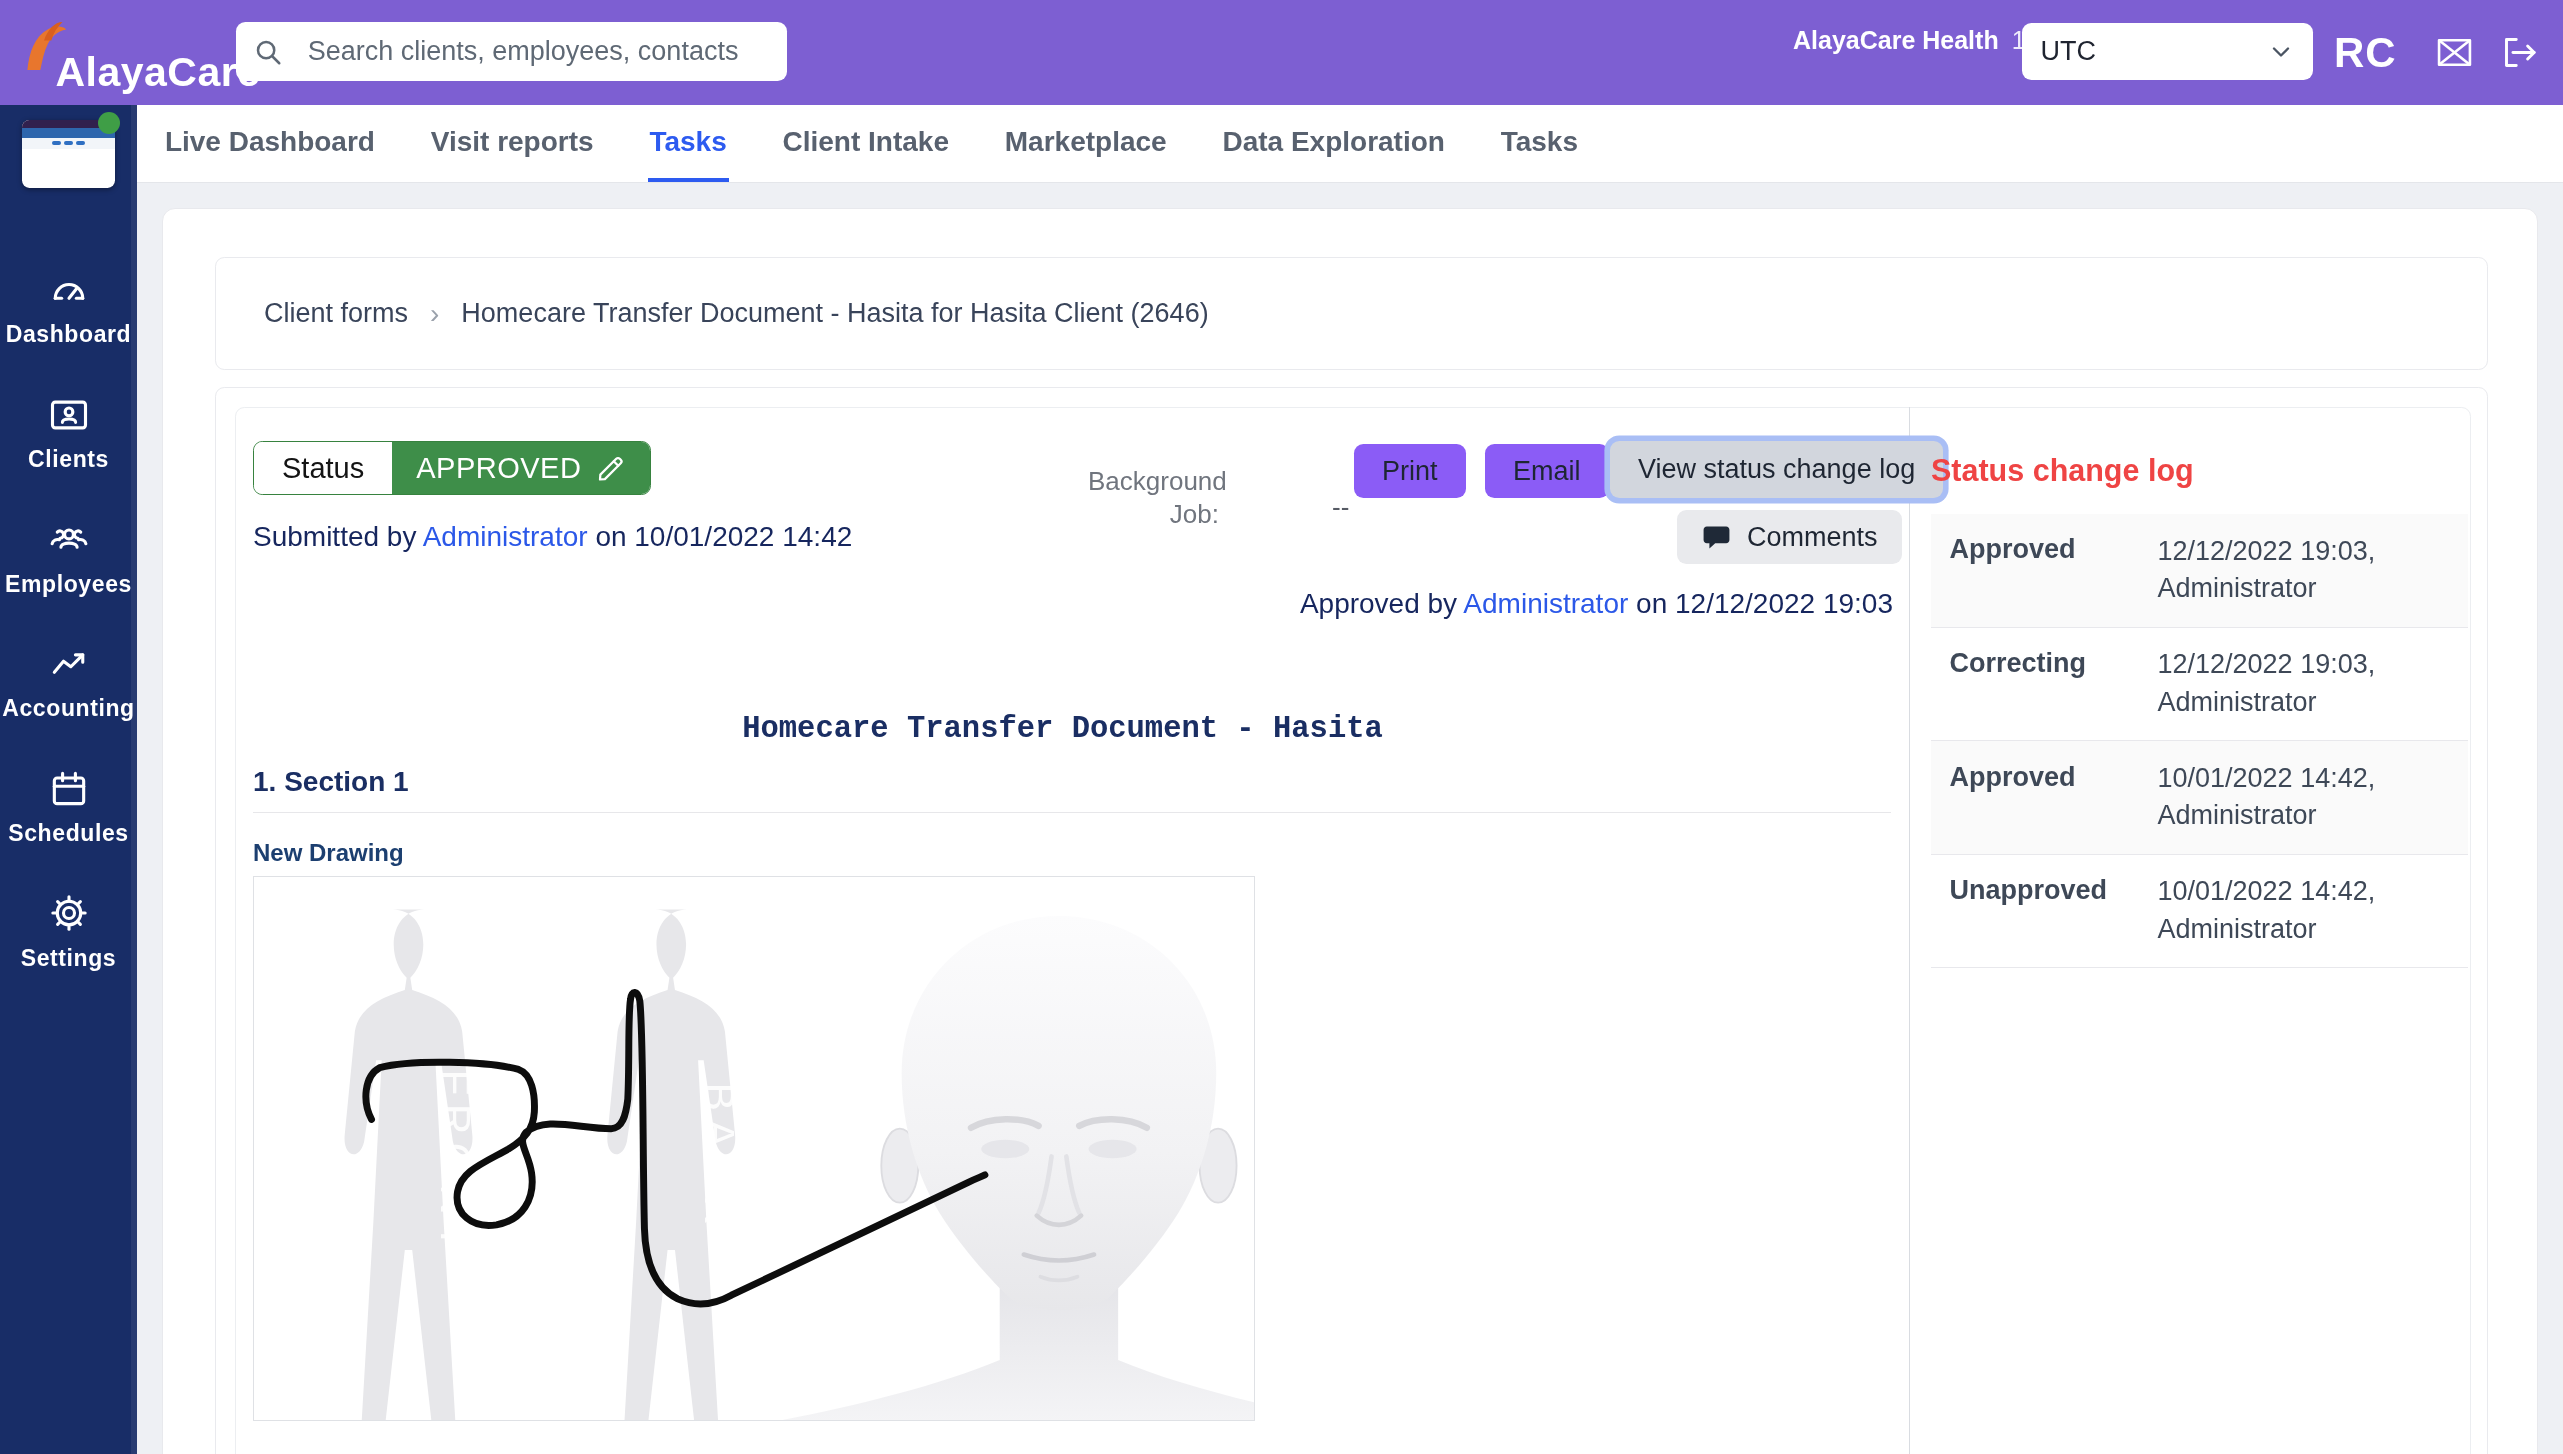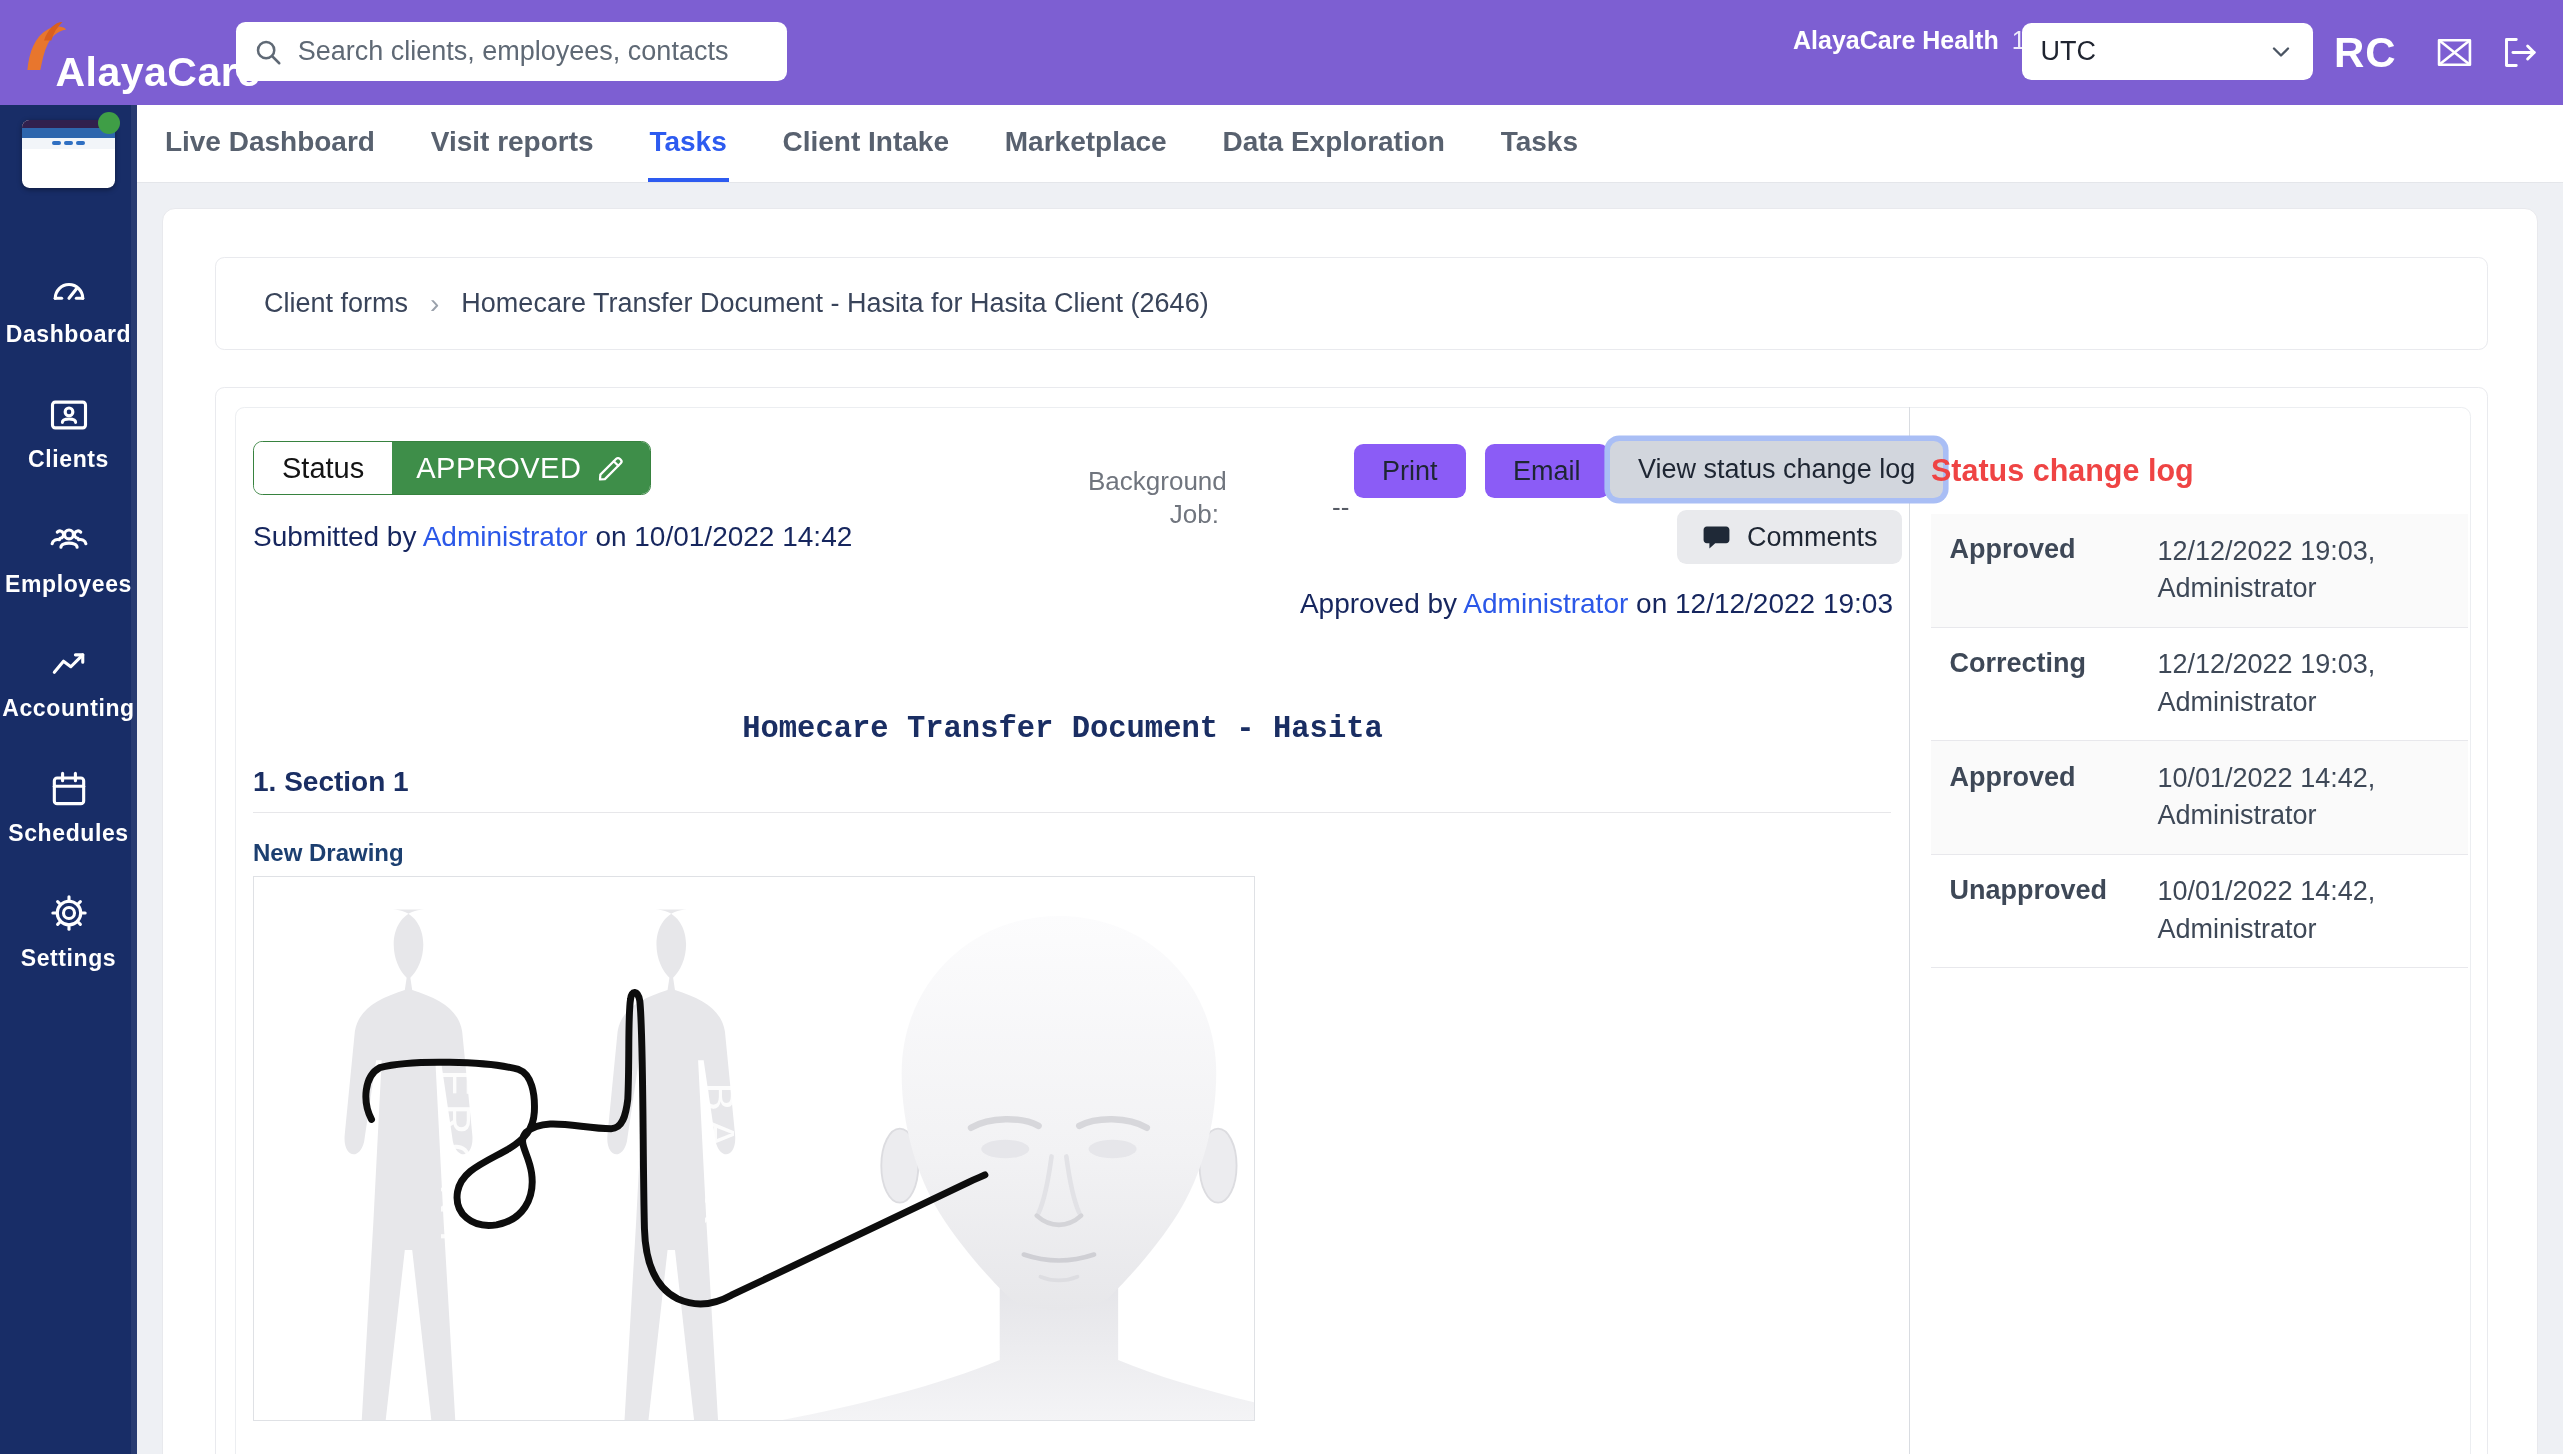--- a/index.html
+++ b/index.html
@@ -6,21 +6,21 @@
   *{box-sizing:border-box;}
   #app{position:relative;width:2563px;height:1455px;background:#eef0f4;overflow:hidden;
        font-family:"Liberation Sans",sans-serif;color:#16265e;}
 
   
   .header{position:absolute;left:0;top:0;width:2563px;height:105px;background:#7d5fd2;z-index:30;}
   .logo{position:absolute;left:20.4px;top:20.4px;display:flex;align-items:flex-end;}
   .logo-bird{width:48px;height:52px;margin-right:-13px;margin-bottom:24px;}
   .logo-text{color:#fff;font-size:41px;font-weight:700;letter-spacing:0.5px;}
   .search-box{position:absolute;left:236px;top:22px;width:551px;height:59px;background:#fff;border-radius:9.3px;
-              display:flex;align-items:center;padding:0 16.7px;}
+              display:flex;align-items:center;padding:0 16.7px;gap:10px;}
   .search-box input{border:none;outline:none;flex:1;font-size:27px;color:#333;margin-left:13px;
                     font-family:"Liberation Sans",sans-serif;background:transparent;}
   .search-box input::placeholder{color:#5f6975;}
   .org-block{position:absolute;left:1793px;top:0;height:81px;display:flex;align-items:center;gap:13px;}
   .org-name{color:#fff;font-size:25px;font-weight:700;}
   .org-time{color:#f0ecfb;font-size:25px;}
   .tz-select{position:absolute;left:2022px;top:23px;width:291px;height:57px;background:#fff;border-radius:9.3px;
              display:flex;align-items:center;justify-content:space-between;padding:0 18.5px;cursor:pointer;}
   .tz-select span{font-size:27px;color:#1f2430;}
   .avatar{position:absolute;left:2334px;top:0;height:105px;display:flex;align-items:center;}
@@ -46,21 +46,21 @@
   
   .tabbar{position:absolute;left:137px;top:105px;width:2426px;height:78px;background:#fff;
           border-bottom:0.9px solid #e4e6ea;display:flex;align-items:stretch;padding-left:26px;z-index:20;}
   .tab{display:flex;align-items:center;margin-right:52px;font-size:28px;font-weight:700;color:#58616f;
        cursor:pointer;border-bottom:4.6px solid transparent;padding:0 1.9px;}
   .tab.active{color:#2d5bf0;border-bottom-color:#2d5bf0;}
 
   
   .outer-card{position:absolute;left:162px;top:208px;width:2376px;height:1314px;background:#fff;
               border:0.9px solid #e8e9ed;border-radius:13px;}
-  .bc-card{position:absolute;left:215px;top:257px;width:2273px;height:93px;background:#fff;
+  .bc-card{position:absolute;left:215px;top:257px;width:2273px;height:113px;background:#fff;
            border:0.9px solid #e9eaee;border-radius:9.3px;display:flex;align-items:center;padding-left:48px;z-index:5;}
   .bc-card .bc-link{font-size:27px;color:#39445a;cursor:pointer;}
   .bc-sep{font-size:28px;color:#9aa1ab;margin:0 22px;}
   .bc-current{font-size:27px;color:#39445a;}
 
   .form-card{position:absolute;left:215px;top:387px;width:2273px;height:1138px;background:#fff;
              border:0.9px solid #e9eaee;border-radius:9.3px;z-index:5;}
   .inner-card{position:absolute;left:18.5px;top:18.5px;width:2236px;height:1101px;border:0.9px solid #eceef1;
               border-radius:9.3px;pointer-events:none;}
   .v-divider{position:absolute;left:1693px;top:18.5px;width:0.9px;height:1101px;background:#d9dce1;}

